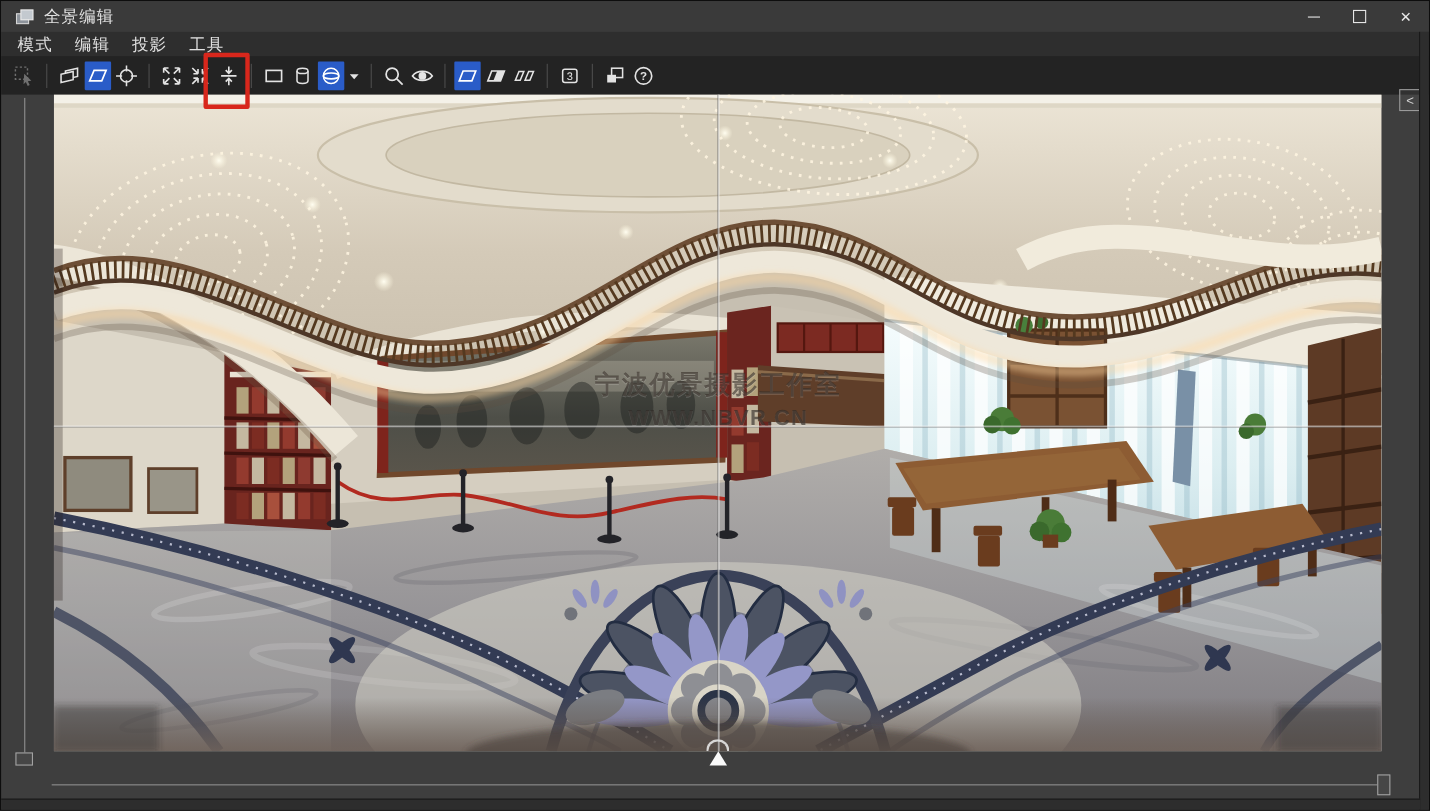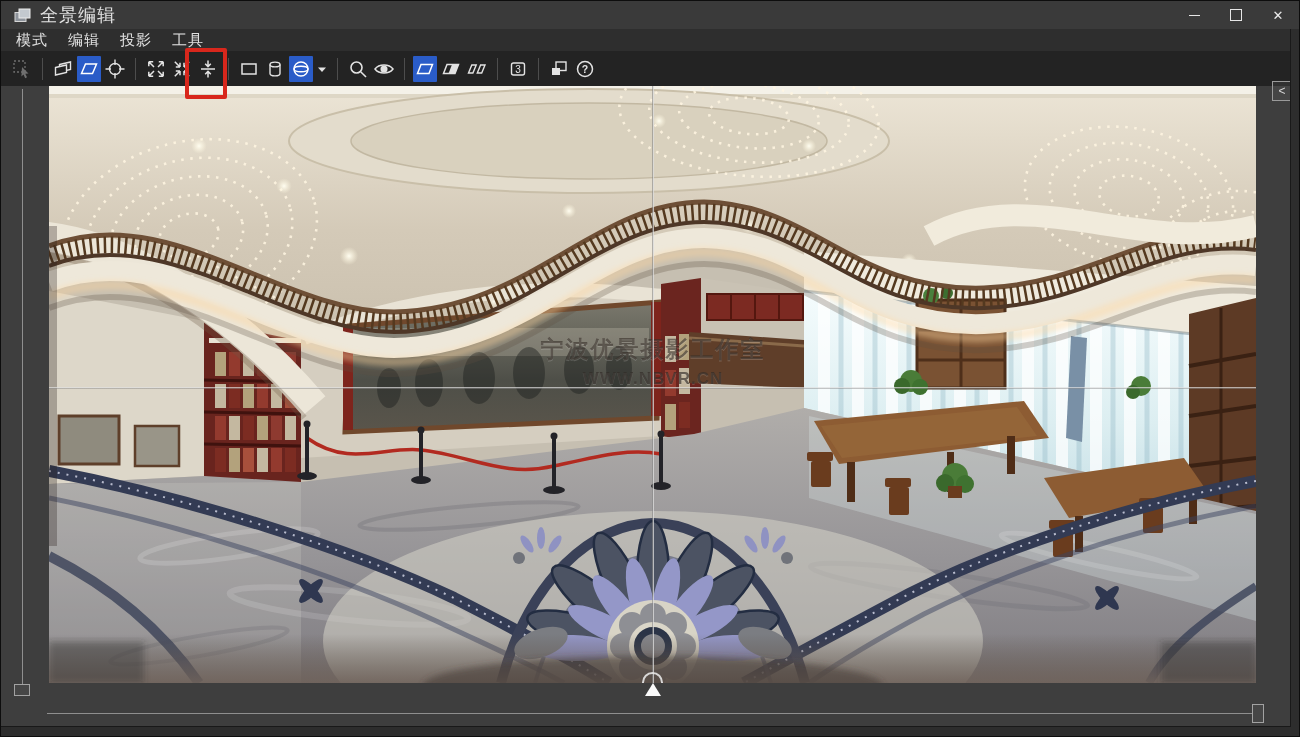--- a/index.html
+++ b/index.html
@@ -1,21 +1,21 @@
 <!DOCTYPE html>
 <html><head>
 <meta charset="utf-8">
 <style>
   html,body{margin:0;padding:0;background:#1a1a1a;}
   body{width:1300px;height:737px;position:relative;font-family:"Liberation Sans",sans-serif;-webkit-font-smoothing:antialiased;}
   .app{position:absolute;inset:0;background:#3e3e3e;border:1px solid #0d0d0d;box-sizing:border-box;overflow:hidden;}
   
   .titlebar{position:absolute;left:0;top:0;right:0;height:28px;background:#3a3a3a;display:flex;align-items:center;}
   .app-icon{margin-left:13px;width:18px;height:16px;display:flex;align-items:center;}
-  .title{margin-left:8px;font-size:18px;color:#e2e2e2;letter-spacing:1px;}
+  .title{margin-left:8px;font-size:15px;color:#e2e2e2;letter-spacing:1px;}
   .wbtns{margin-left:auto;display:flex;height:28px;}
   .wbtn{width:42px;height:28px;display:flex;align-items:center;justify-content:center;}
   .min-glyph{width:11px;height:1px;background:#e6e6e6;display:block;}
   .max-glyph{width:10px;height:10px;border:1px solid #e6e6e6;display:block;}
   .close-glyph{color:#eaeaea;font-size:13px;line-height:13px;}
   
   .menubar{position:absolute;left:0;top:28px;right:0;height:22px;background:#2e2e2e;display:flex;align-items:center;padding-left:5px;}
   .menu-item{padding:0 7px;margin:0 3px;font-size:15px;color:#e0e0e0;letter-spacing:1px;}
   
   .toolbar{position:absolute;left:0;top:50px;right:0;height:35px;background:#232323;display:flex;align-items:center;padding-left:8px;box-sizing:border-box;}
@@ -39,21 +39,21 @@
   
   .panel-toggle{position:absolute;left:1271px;top:80px;width:20px;height:20px;border:1px solid #9a9a9a;background:rgba(90,90,90,.25);color:#d6d6d6;font-size:12px;display:flex;align-items:center;justify-content:center;box-sizing:border-box;}
   
   .vline{position:absolute;left:651px;top:85px;width:2px;height:597px;background:linear-gradient(to right,rgba(70,70,70,.5),rgba(250,250,250,.85));z-index:30;pointer-events:none;}
   .hline{position:absolute;left:48px;top:386px;width:1207px;height:2px;background:linear-gradient(to bottom,rgba(250,250,250,.8),rgba(70,70,70,.4));z-index:30;pointer-events:none;}
   
   .marker-arc{position:absolute;left:641px;top:671px;width:21px;height:11px;border:2px solid rgba(230,230,230,.9);border-bottom:none;border-radius:11px 11px 0 0;box-sizing:border-box;z-index:35;}
   .marker-tri{position:absolute;left:644px;top:682px;width:0;height:0;border-left:8px solid transparent;border-right:8px solid transparent;border-bottom:13px solid #fafafa;z-index:35;}
   
   .wm1{position:absolute;left:604px;top:248px;transform:translateX(-50%);font-size:23px;font-weight:bold;letter-spacing:2px;color:rgba(56,48,42,.62);text-shadow:0 1px 0 rgba(255,255,255,.18);white-space:nowrap;z-index:20;}
-  .wm2{position:absolute;left:604px;top:283px;transform:translateX(-50%);font-size:17px;font-weight:bold;letter-spacing:1px;color:rgba(50,44,40,.66);text-shadow:0 1px 0 rgba(255,255,255,.15);white-space:nowrap;z-index:20;}
+  .wm2{position:absolute;left:604px;top:283px;transform:translateX(-50%);font-size:20px;font-weight:bold;letter-spacing:1px;color:rgba(50,44,40,.66);text-shadow:0 1px 0 rgba(255,255,255,.15);white-space:nowrap;z-index:20;}
 </style>
 </head>
 <body>
 
 <div class="app">
 
   <div class="titlebar">
     <span class="app-icon">
       <svg width="17" height="15" viewBox="0 0 17 15">
           <rect x="1" y="4.5" width="11" height="9" fill="#8d939b" stroke="#d6d6d6"></rect>

